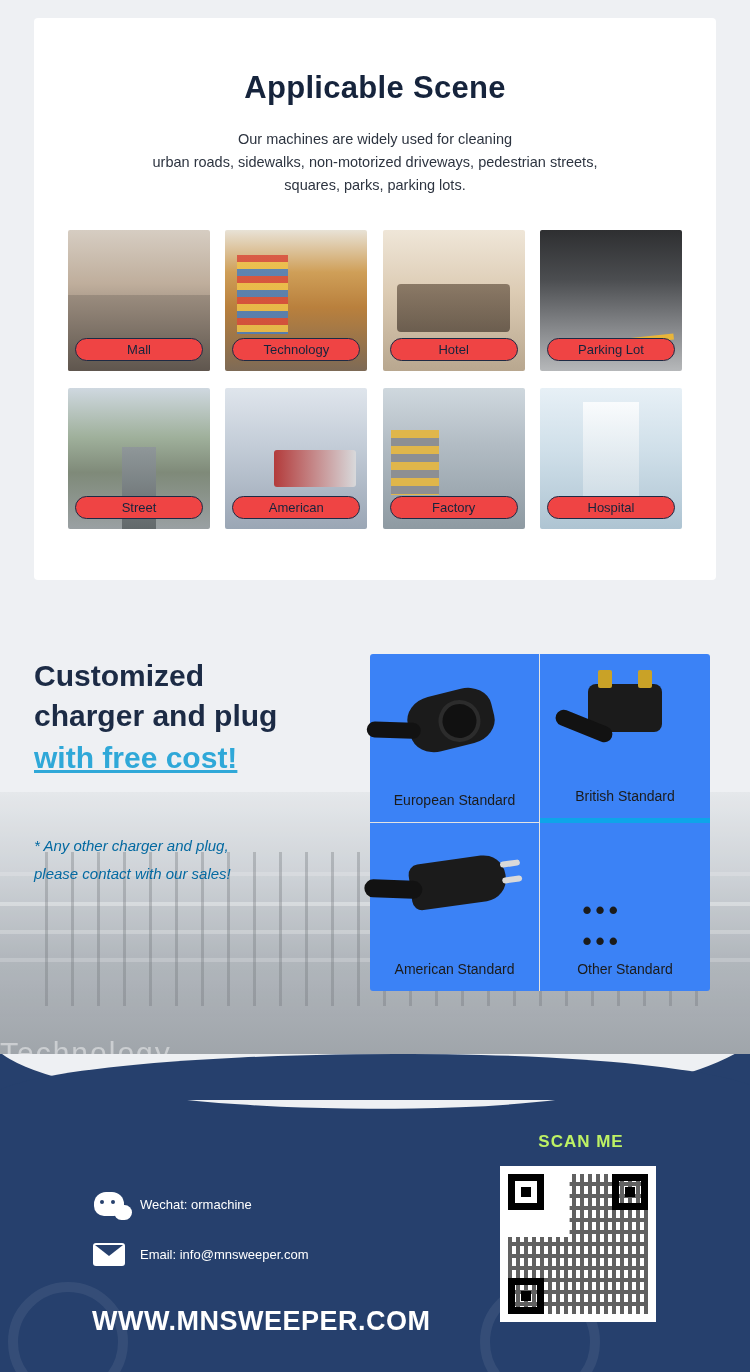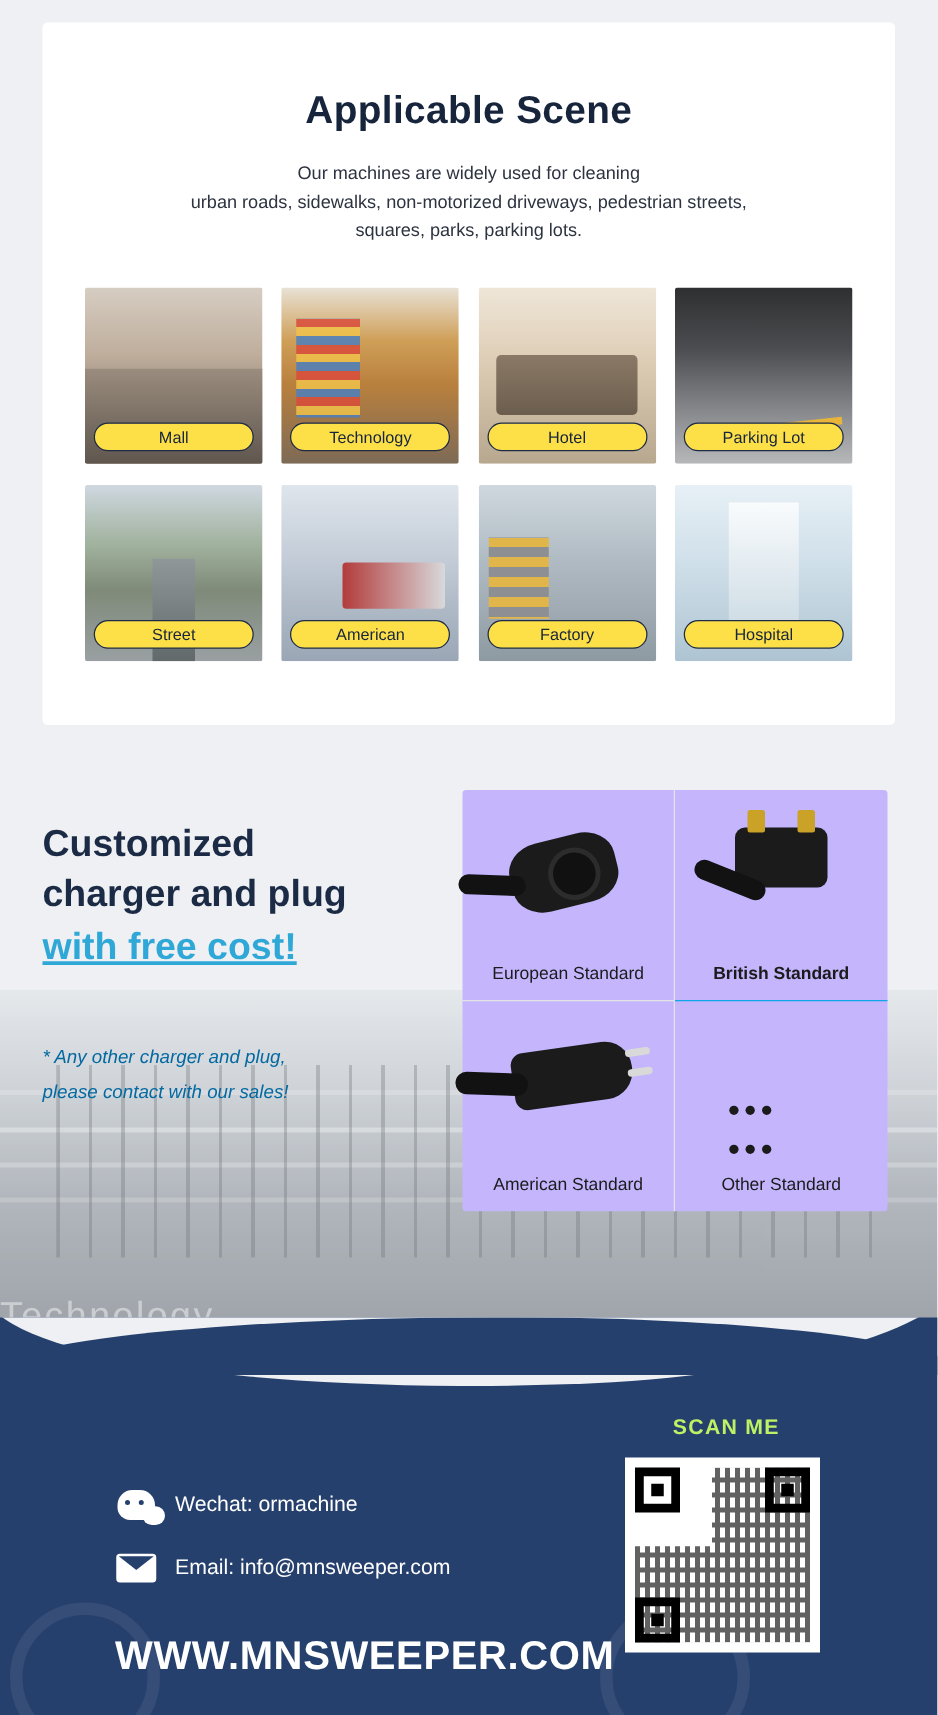--- a/index.html
+++ b/index.html
@@ -53,21 +53,21 @@
     border-radius: 2px;
   }
   .photo { position: absolute; inset: 0; }
   .tag {
     position: absolute;
     left: 50%;
     transform: translateX(-50%);
     bottom: 10px;
     width: 128px;
     height: 23px;
-    background: #fde047;
+    background: #ef4444;
     border: 1px solid #1d2b45;
     border-radius: 12px;
     font-size: 13px;
     color: #16243c;
     display: flex;
     align-items: center;
     justify-content: center;
     white-space: nowrap;
   }
 
@@ -163,30 +163,30 @@
     left: 34px; top: 236px;
     width: 330px;
     font-style: italic;
     font-size: 15px;
     line-height: 28px;
     color: #0369a1;
   }
 
   .plug-card {
     position: absolute;
-    left: 370px; top: 36px;
+    left: 370px; top: 58px;
     width: 340px; height: 337px;
-    background: #c4b5fd;
+    background: #3b82f6;
     border-radius: 3px;
   }
   .plug-grid { width: 100%; height: 100%; display: grid; grid-template-columns: 1fr 1fr; grid-template-rows: 1fr 1fr; }
   .plug-cell { position: relative; display: flex; flex-direction: column; align-items: center; justify-content: flex-end; padding-bottom: 14px; }
   .plug-cell.bl { border-right: 1px solid #e3e3e3; }
   .plug-cell.tl { border-right: 1px solid #e3e3e3; border-bottom: 1px solid #e3e3e3; }
-  .plug-cell.tr { border-bottom: 1px solid #0ea5e9; font-weight: bold; }
+  .plug-cell.tr { border-bottom: 5px solid #0ea5e9; }
   .plug-label { font-size: 14px; color: #1b1b1b; }
   .plug-art { position: absolute; top: 20px; left: 0; right: 0; height: 96px; }
 
   
   .eu { position:absolute; left:48%; top:18px; transform:translateX(-50%) rotate(-14deg); width:86px; height:56px;
         background:#1b1b1b; border-radius:26px/22px; }
   .eu:before { content:""; position:absolute; right:14px; top:10px; width:34px; height:34px; border:4px solid #2c2c2c; border-radius:50%; background:#111; }
   .eu:after { content:""; position:absolute; left:-42px; top:16px; width:54px; height:16px; background:#121212; border-radius:8px; transform: rotate(16deg); }
 
   .uk { position:absolute; left:50%; top:10px; transform:translateX(-50%); width:74px; height:48px; background:#1b1b1b; border-radius:8px; }
@@ -233,24 +233,24 @@
   .fc2 { left: 480px; }
 
   .contact { position: absolute; left: 92px; top: 136px; width: 380px; }
   .crow { display: flex; align-items: center; margin-bottom: 22px; }
   .cicon { width: 34px; height: 28px; margin-right: 14px; display: flex; align-items: center; justify-content: center; }
   .wechat-ic { width: 30px; height: 24px; background:#fff; border-radius: 12px 12px 10px 10px; position: relative; }
   .wechat-ic:before { content:""; position:absolute; left:6px; top:8px; width:4px; height:4px; background:#26406d; border-radius:50%; box-shadow: 11px 0 0 #26406d; }
   .wechat-ic:after { content:""; position:absolute; right:-8px; bottom:-4px; width:18px; height:15px; background:#fff; border-radius:9px; }
   .mail-ic { width: 32px; height: 23px; background:#fff; border-radius:3px; position: relative; }
   .mail-ic:before { content:""; position:absolute; left:2px; top:2px; width:0; height:0; border-left:14px solid transparent; border-right:14px solid transparent; border-top:11px solid #26406d; }
-  .ctext { font-size: 17px; color: #ffffff; }
+  .ctext { font-size: 13px; color: #ffffff; }
   .website {
     position: absolute; left: 92px; top: 252px;
-    font-size: 32px; font-weight: bold; color: #ffffff; letter-spacing: .5px;
+    font-size: 27px; font-weight: bold; color: #ffffff; letter-spacing: .5px;
   }
 
   .scan-wrap { position: absolute; left: 500px; top: 78px; width: 162px; text-align: center; }
   .scan-me { font-size: 17px; font-weight: bold; color: #bef264; letter-spacing: 1px; }
   .qr {
     margin-top: 14px; width: 156px; height: 156px; background: #ffffff; padding: 8px;
   }
   .qr-inner { width: 100%; height: 100%; position: relative; background: #fff; }
   .qr-inner .finder { position: absolute; width: 36px; height: 36px; border: 7px solid #000; }
   .qr-inner .finder i { position: absolute; inset: 6px; background:#000; }

